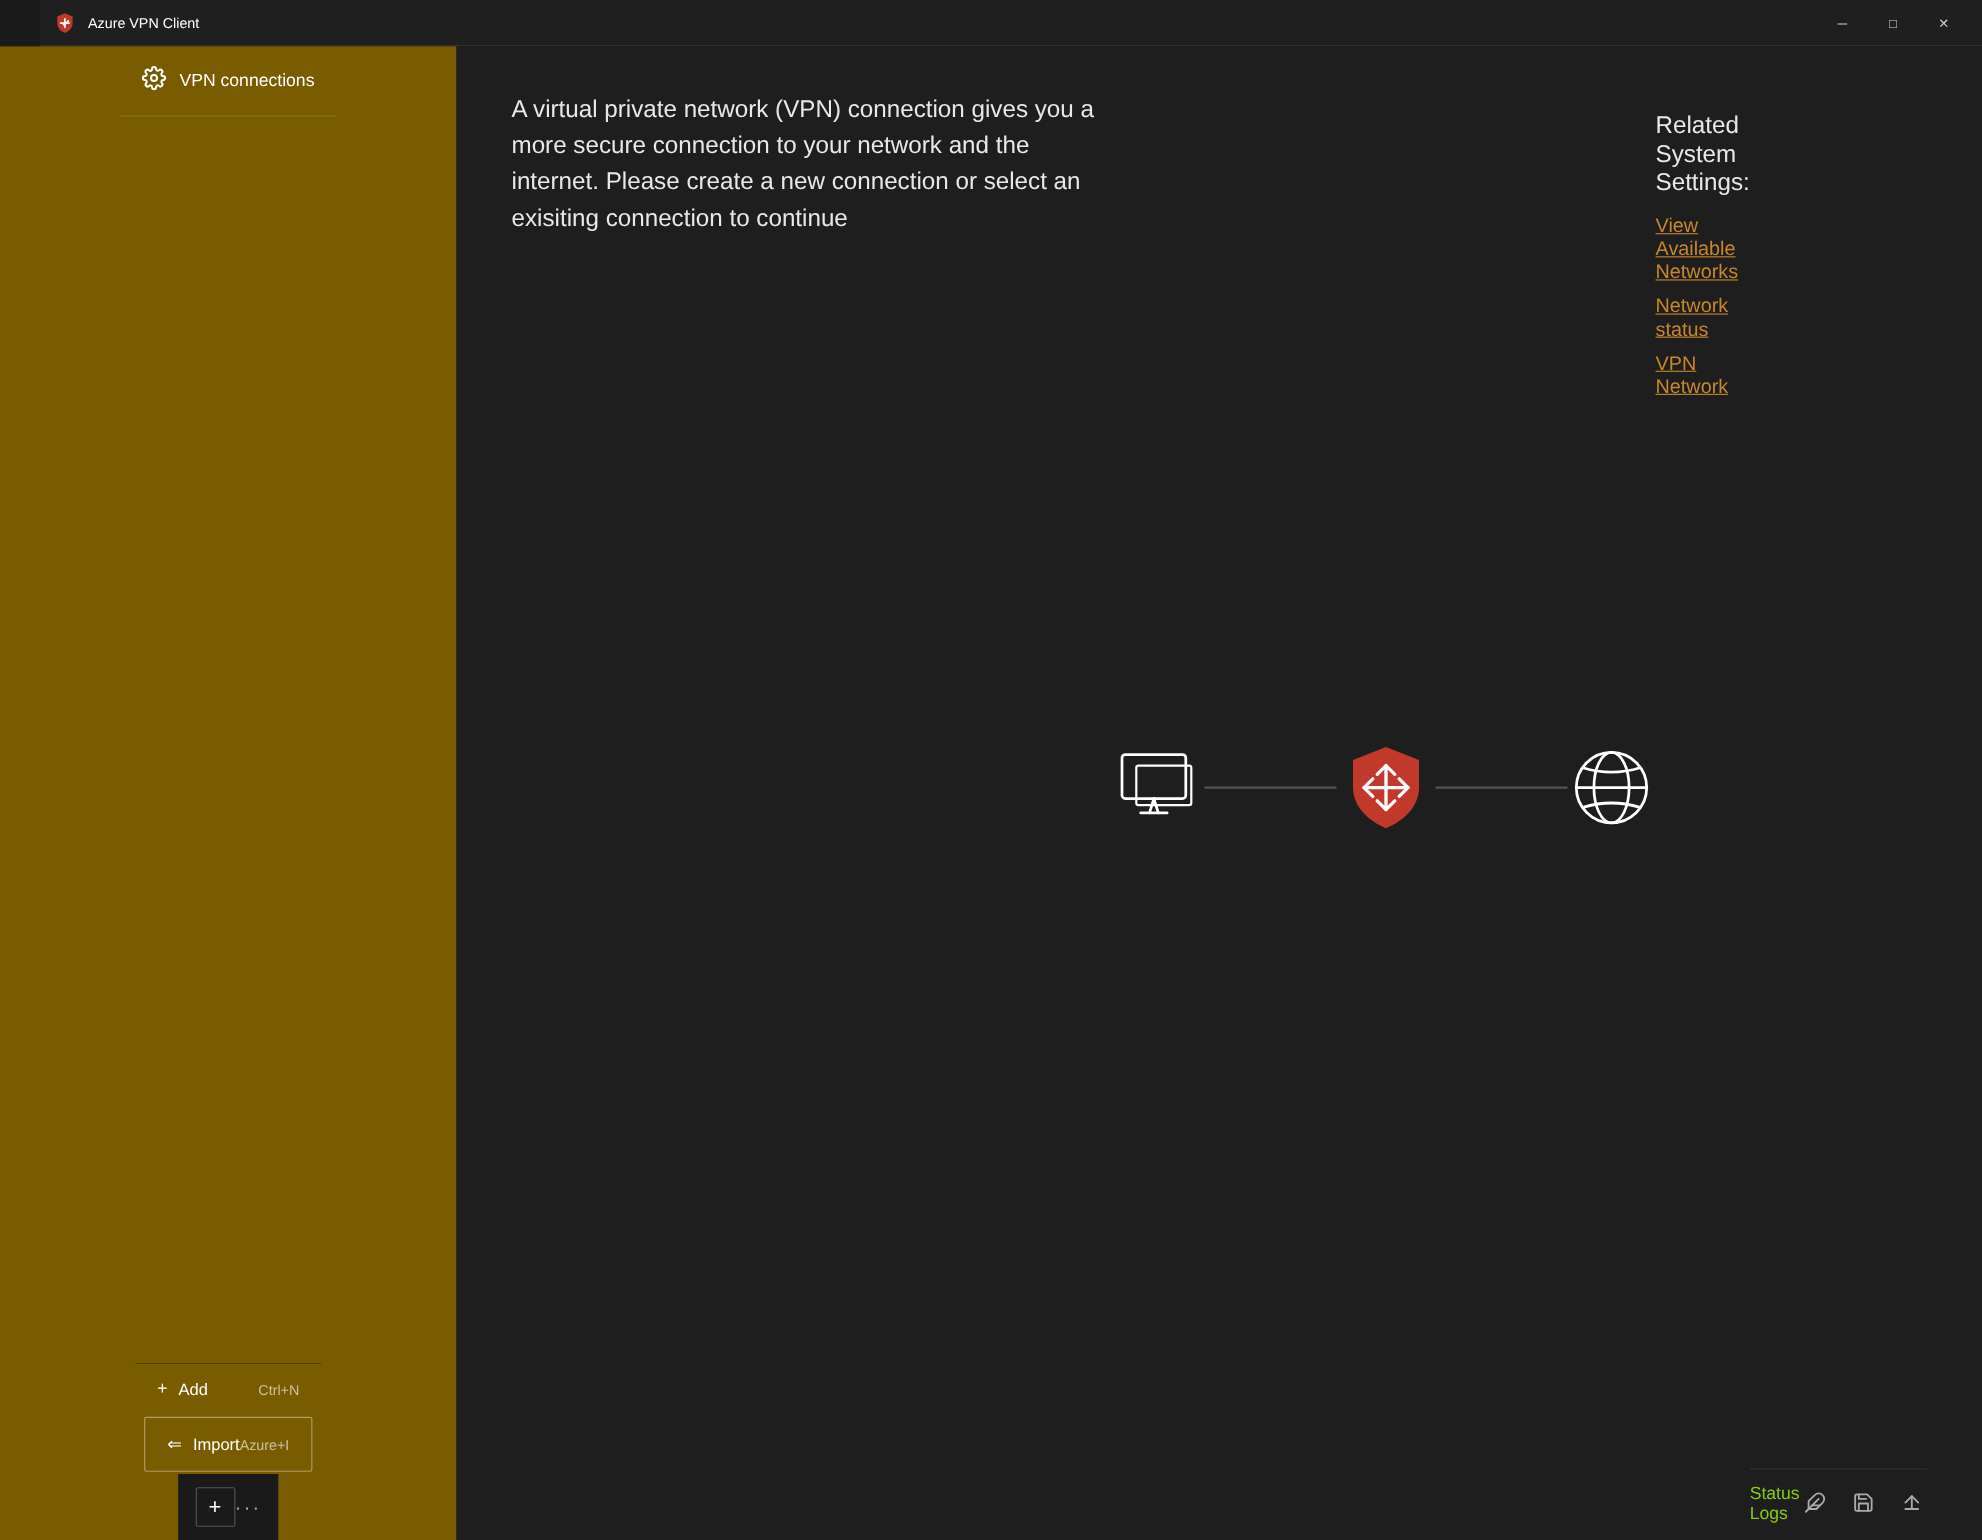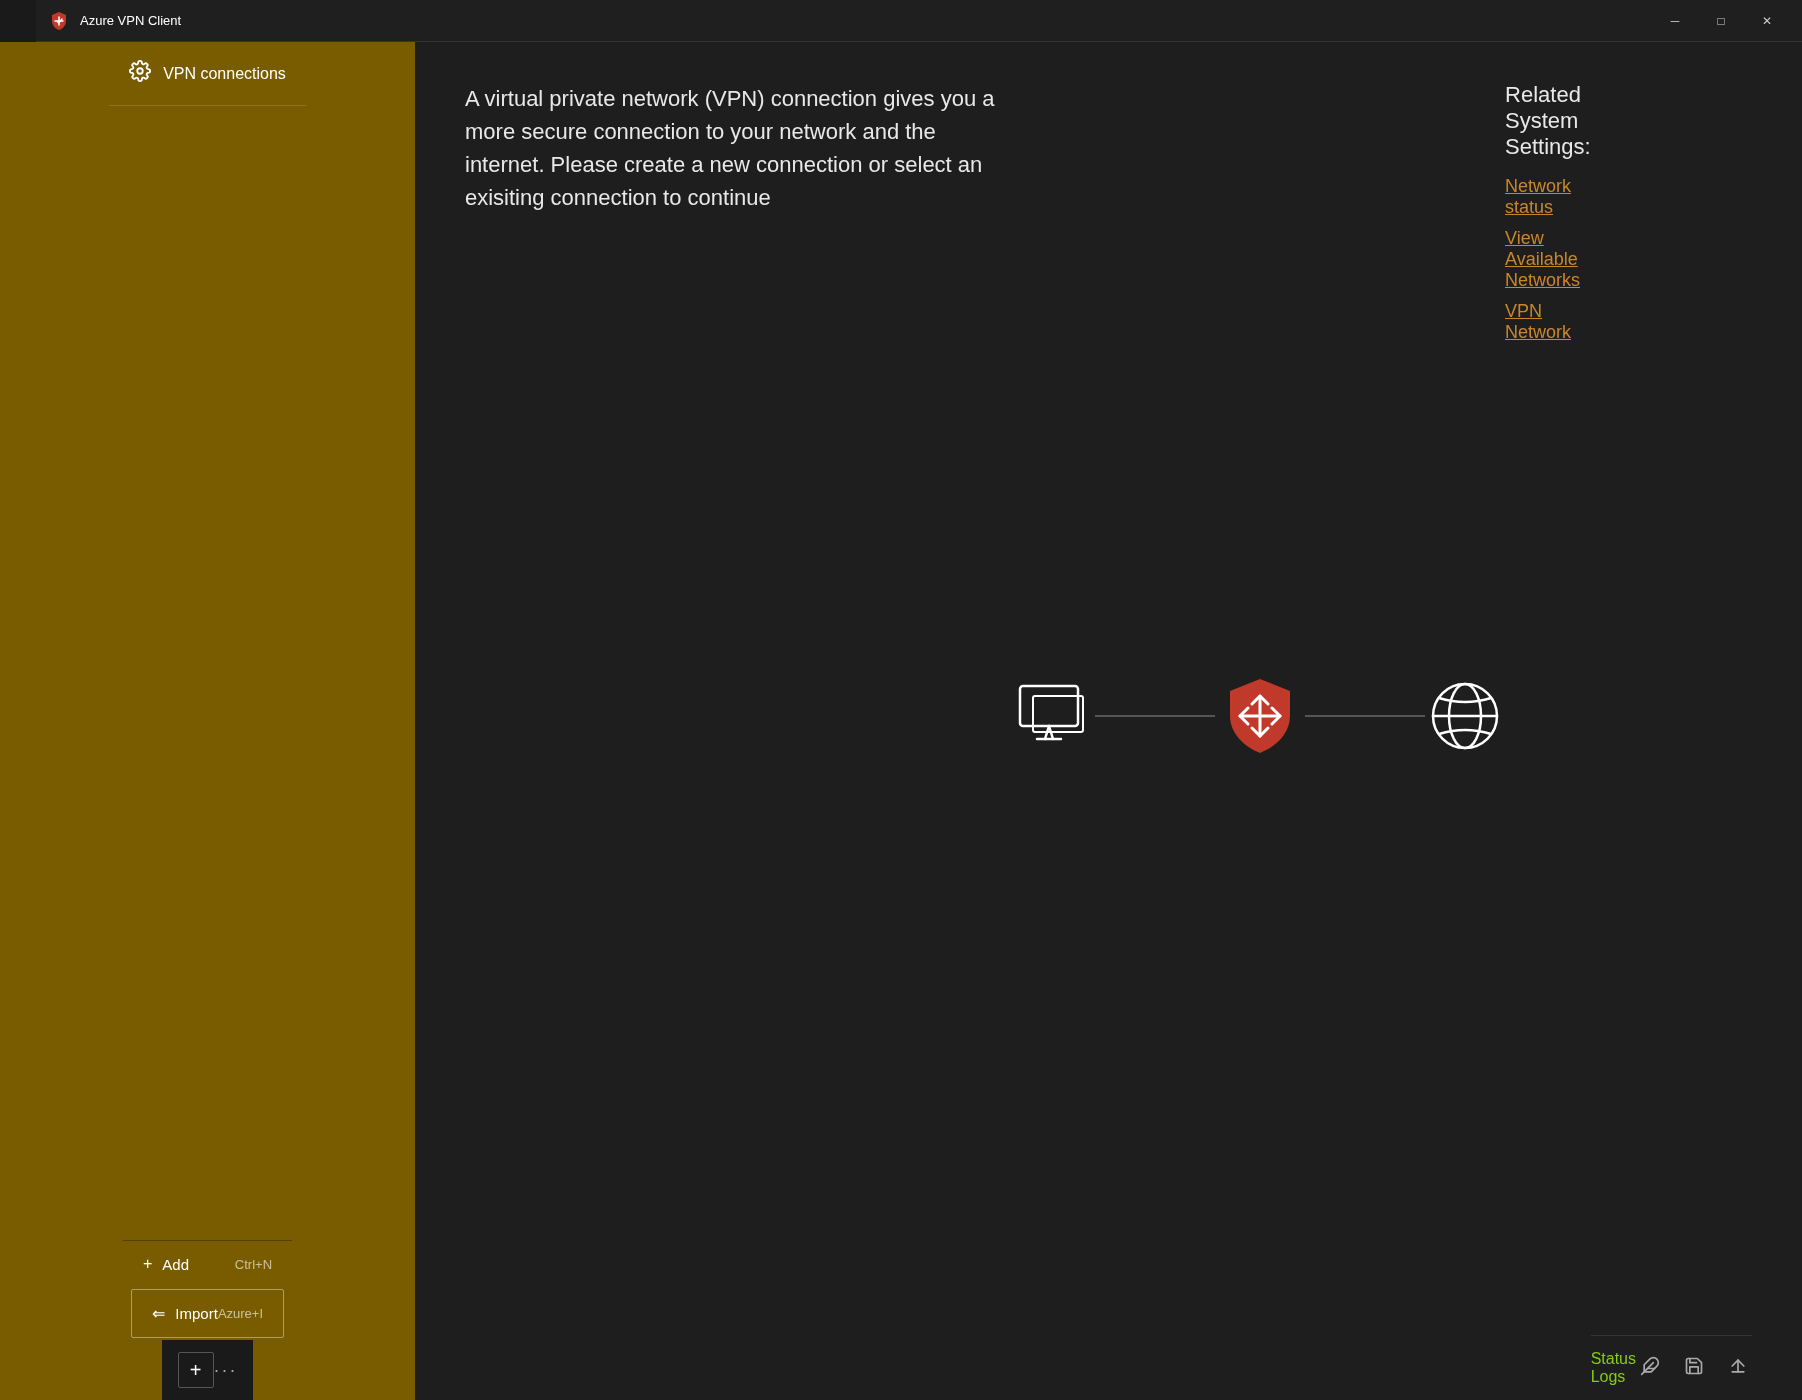--- a/index.html
+++ b/index.html
@@ -200,20 +200,21 @@
 
     
     .related-settings {
       margin-bottom: 40px;
     }
 
     .related-settings-title {
       font-size: 22px;
       color: #e8e8e8;
       margin-bottom: 16px;
+      margin-top: 19px;
     }
 
     .settings-link {
       display: block;
       color: #c8872a;
       font-size: 18px;
       text-decoration: underline;
       cursor: pointer;
       margin-bottom: 10px;
     }
@@ -350,22 +351,22 @@
           <ellipse cx="40" cy="40" rx="16" ry="32"></ellipse>
           <line x1="8" y1="40" x2="72" y2="40"></line>
           <path d="M14 22 Q40 30 66 22"></path>
           <path d="M14 58 Q40 50 66 58"></path>
         </svg>
       </div>
     </div>
 
     <div class="related-settings">
       <p class="related-settings-title">Related System Settings:</p>
+      <a class="settings-link">View Available Networks</a>
       <a class="settings-link">Network status</a>
-      <a class="settings-link">View Available Networks</a>
       <a class="settings-link">VPN Network</a>
     </div>
 
     <div class="status-bar">
       <span class="status-bar-label">Status Logs</span>
       <div class="status-bar-actions">
         <button class="status-action-btn" title="Clear">
           
           <svg width="20" height="20" viewBox="0 0 24 24" fill="none" stroke="currentColor" stroke-width="2" stroke-linecap="round" stroke-linejoin="round">
             <path d="M20.24 12.24a6 6 0 0 0-8.49-8.49L5 10.5V19h8.5z"></path>

